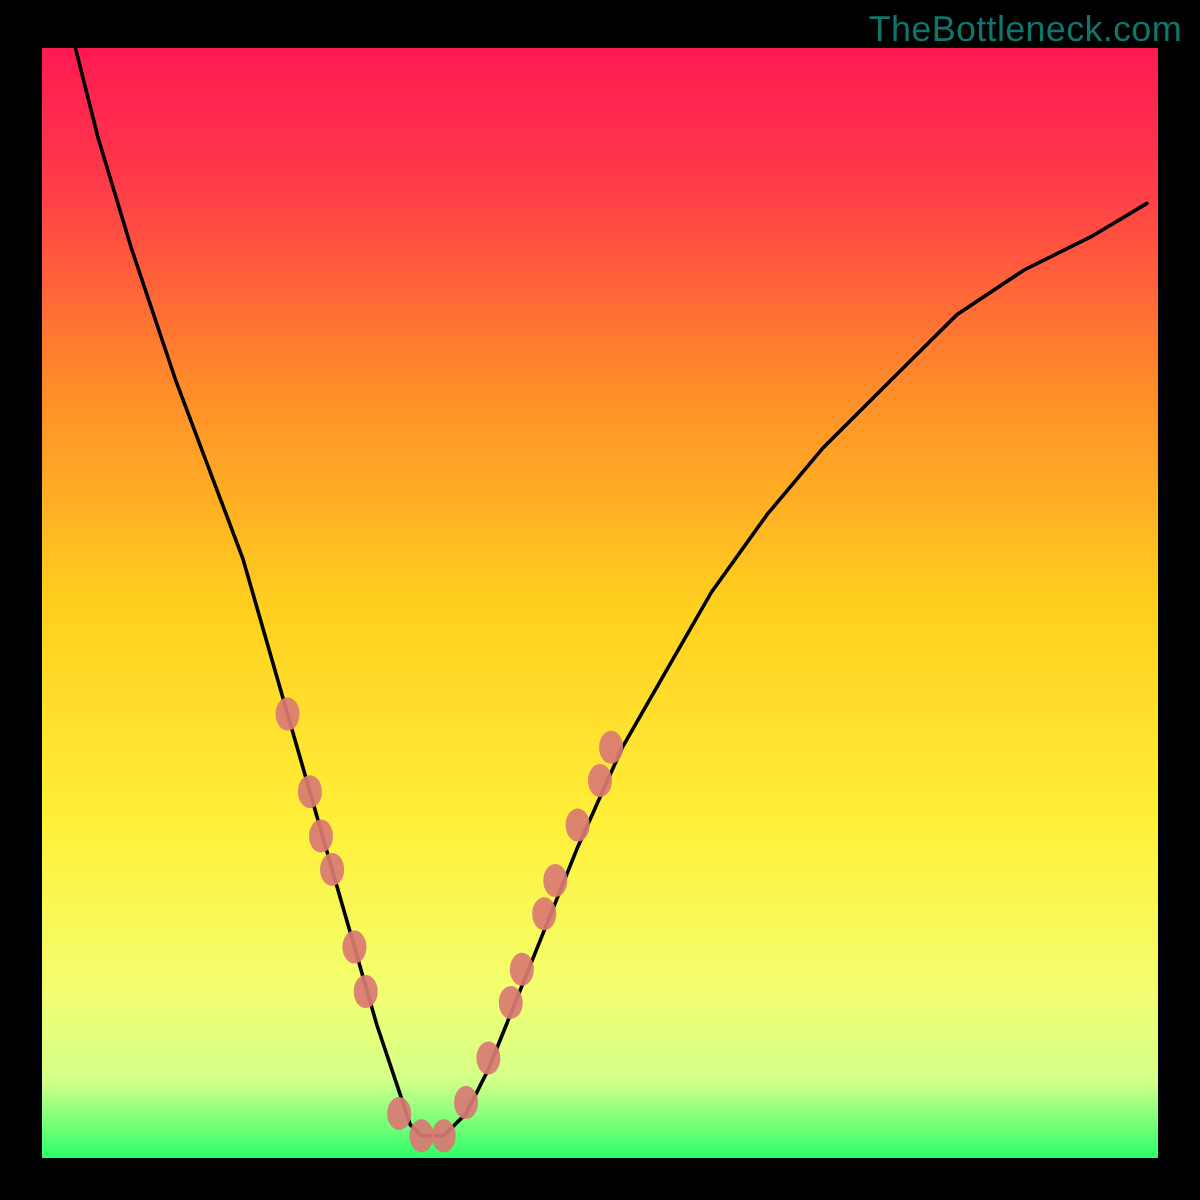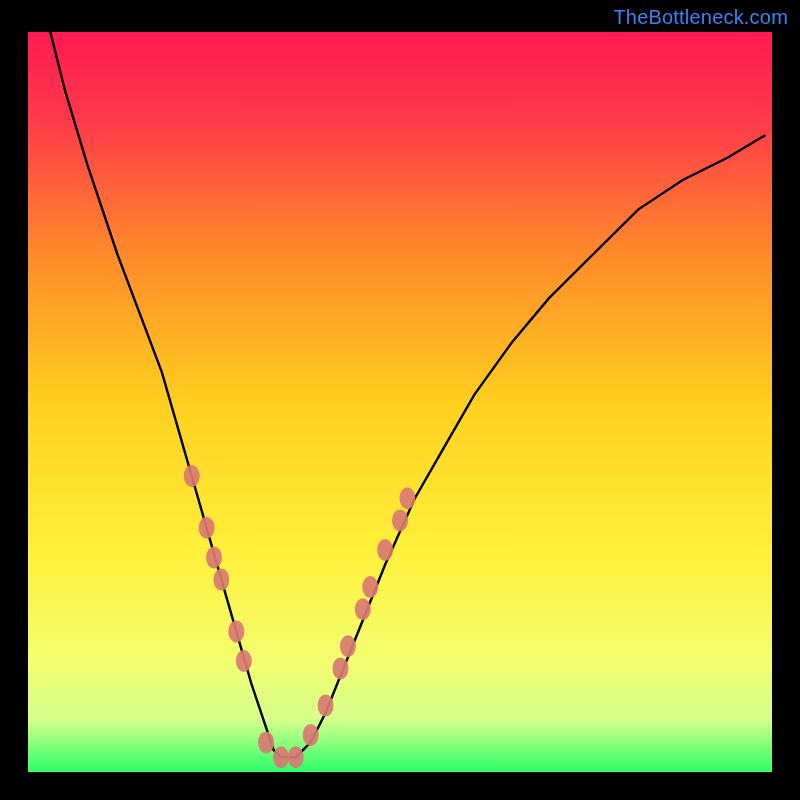--- a/index.html
+++ b/index.html
@@ -14,23 +14,23 @@
   .outer {
     position: relative;
     width: 800px;
     height: 800px;
     background: #000;
   }
   .watermark {
     position: absolute;
     top: 6px;
     right: 12px;
-    font-size: 20px;
+    font-size: 24px;
     font-weight: 500;
-    color: #3b82f6;
+    color: #0f766e;
     letter-spacing: 0.2px;
     z-index: 10;
     text-align: right;
   }
   .plot-frame {
     position: absolute;
     left: 28px;
     top: 32px;
     width: 744px;
     height: 740px;

